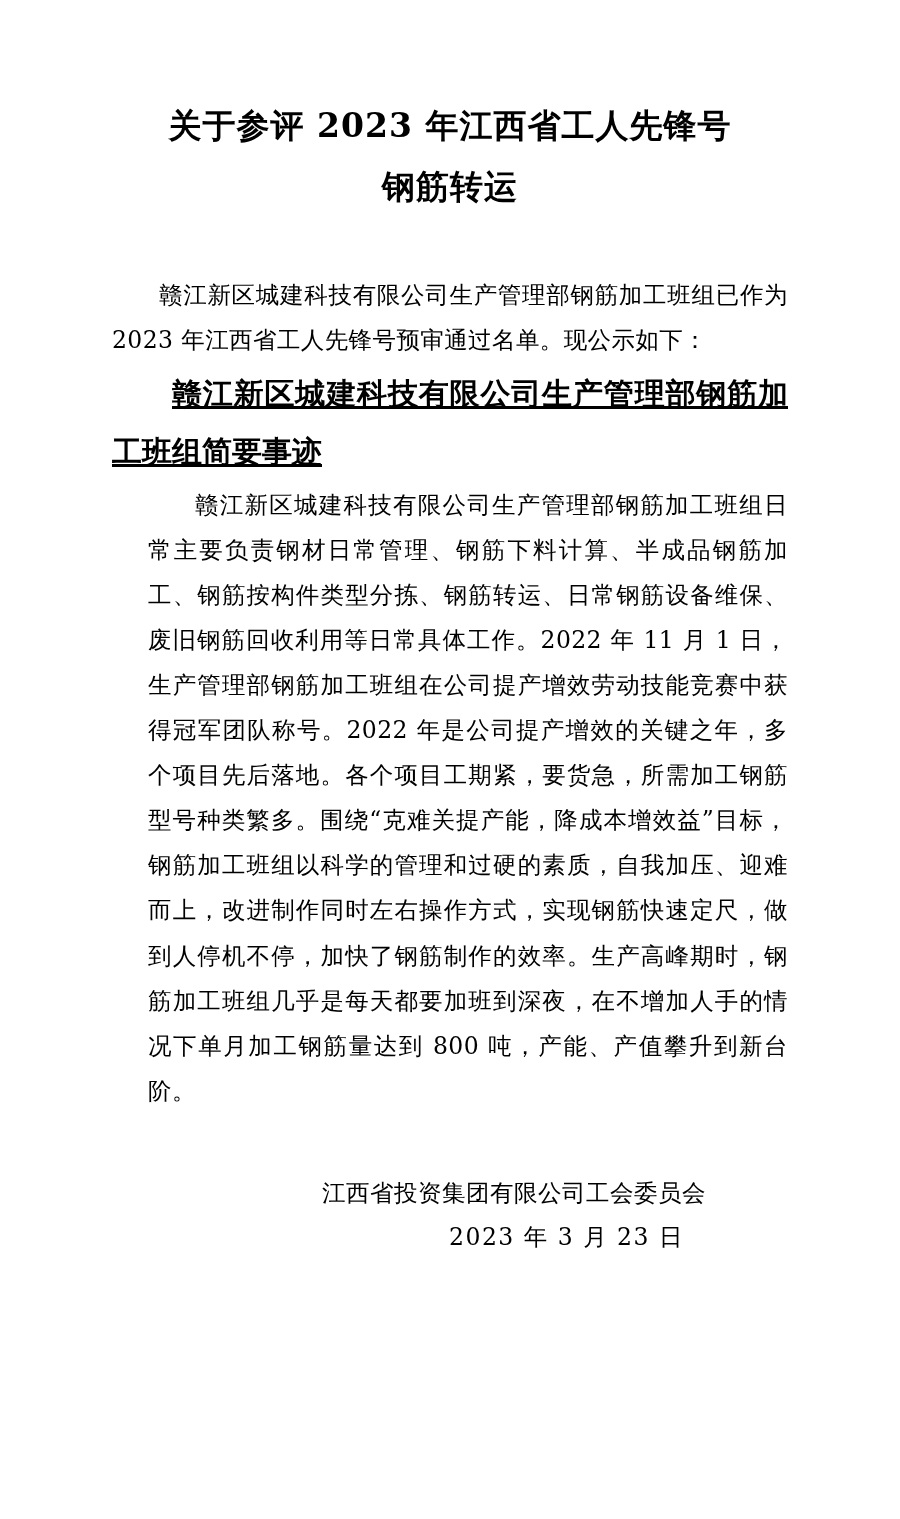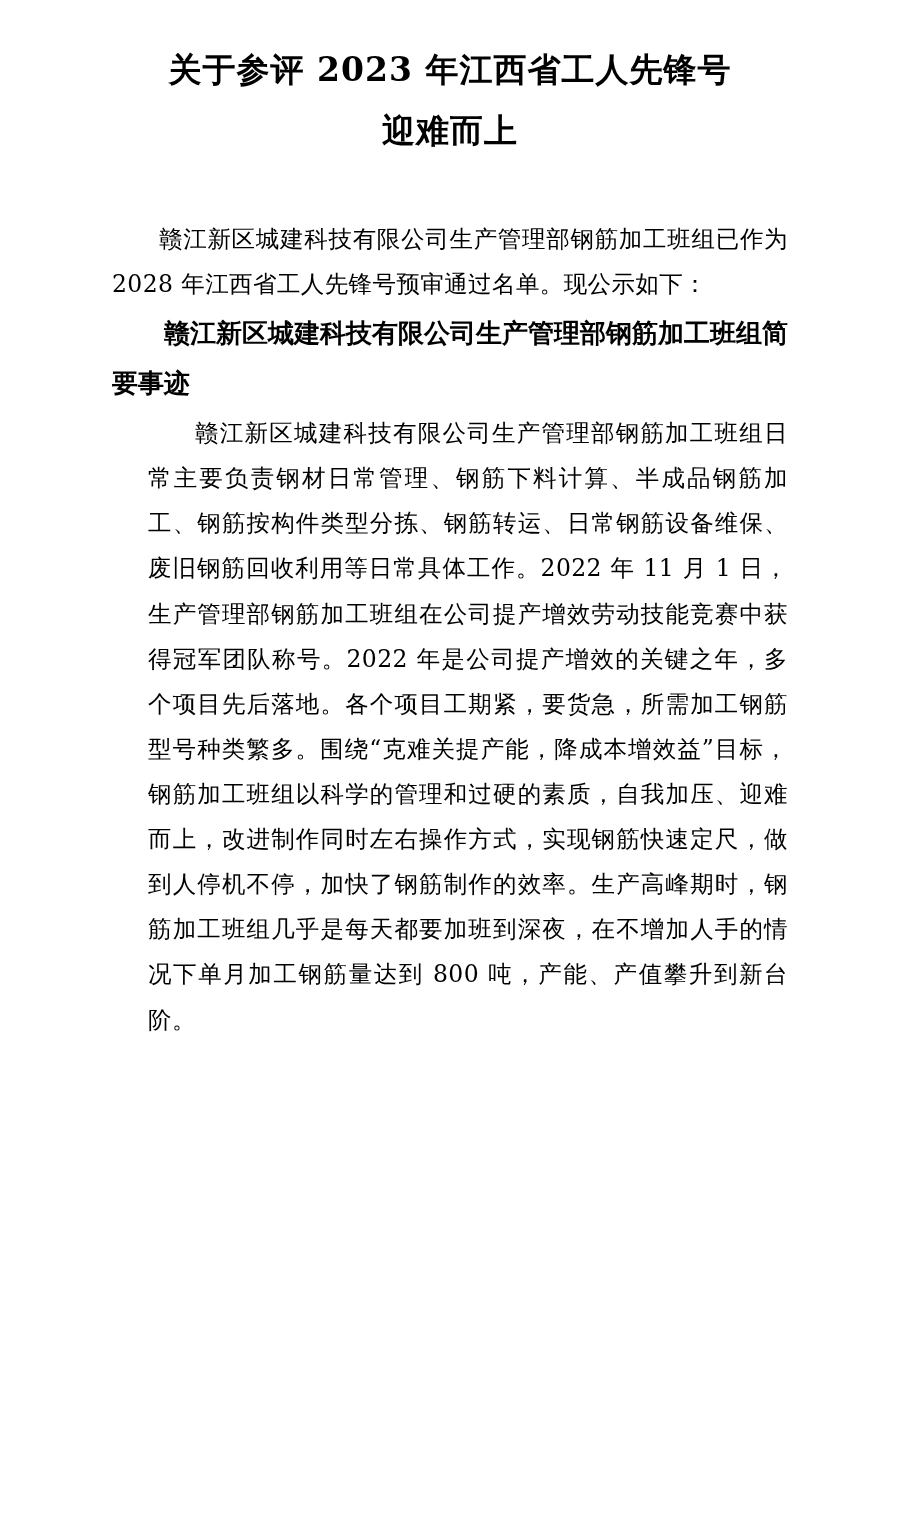--- a/index.html
+++ b/index.html
@@ -11,21 +11,21 @@
     width: 900px;
     min-height: 1519px;
     font-family: "DejaVu Serif", "Liberation Serif", serif;
     color: #000000;
     -webkit-font-smoothing: antialiased;
   }
   .page {
     width: 900px;
     min-height: 1519px;
     box-sizing: border-box;
-    padding: 39px 112px 40px 112px;
+    padding: 95px 112px 40px 112px;
     background: #ffffff;
     border-radius: 12px;
   }
   .doc-title {
     text-align: center;
     font-family: "DejaVu Serif", "Liberation Serif", serif;
     font-weight: bold;
     font-size: 33px;
     line-height: 1.85;
     letter-spacing: 1px;
@@ -43,22 +43,23 @@
     line-height: 1.92;
     letter-spacing: 0.4px;
     text-align: justify;
     text-justify: inter-ideograph;
     margin: 0 0 2px 0;
     text-indent: 2em;
   }
   .para.bold {
     font-family: "DejaVu Sans", "Liberation Sans", sans-serif;
     font-weight: bold;
-    font-size: 26px;
+    font-size: 30px;
     letter-spacing: 0px;
+    text-decoration: underline;
   }
   .para.body-main {
     margin-top: 2px;
     margin-left: 36px;
   }
   .signature {
     margin-top: 58px;
     text-align: right;
     padding-right: 82px;
   }
@@ -76,26 +77,30 @@
     padding-right: 22px;
   }
 </style>
 </head>
 <body>
 
 <div class="page">
 
   <h1 class="doc-title">
     <span class="line">关于参评 2023 年江西省工人先锋号</span>
-    <span class="line">迎难而上</span>
+    <span class="line">钢筋转运</span>
   </h1>
 
   <div class="spacer-after-title"></div>
 
-  <p class="para">赣江新区城建科技有限公司生产管理部钢筋加工班组已作为 2028 年江西省工人先锋号预审通过名单。现公示如下：</p>
+  <p class="para">赣江新区城建科技有限公司生产管理部钢筋加工班组已作为 2023 年江西省工人先锋号预审通过名单。现公示如下：</p>
 
   <p class="para bold">赣江新区城建科技有限公司生产管理部钢筋加工班组简要事迹</p>
 
   <p class="para body-main">赣江新区城建科技有限公司生产管理部钢筋加工班组日常主要负责钢材日常管理、钢筋下料计算、半成品钢筋加工、钢筋按构件类型分拣、钢筋转运、日常钢筋设备维保、废旧钢筋回收利用等日常具体工作。2022 年 11 月 1 日，生产管理部钢筋加工班组在公司提产增效劳动技能竞赛中获得冠军团队称号。2022 年是公司提产增效的关键之年，多个项目先后落地。各个项目工期紧，要货急，所需加工钢筋型号种类繁多。围绕“克难关提产能，降成本增效益”目标，钢筋加工班组以科学的管理和过硬的素质，自我加压、迎难而上，改进制作同时左右操作方式，实现钢筋快速定尺，做到人停机不停，加快了钢筋制作的效率。生产高峰期时，钢筋加工班组几乎是每天都要加班到深夜，在不增加人手的情况下单月加工钢筋量达到 800 吨，产能、产值攀升到新台阶。</p>
 
 
+  <div class="signature">
+    <span class="sig-line">江西省投资集团有限公司工会委员会</span>
+    <span class="sig-date">2023 年 3 月 23 日</span>
+  </div>
 
 </div>
 
 </body></html>

